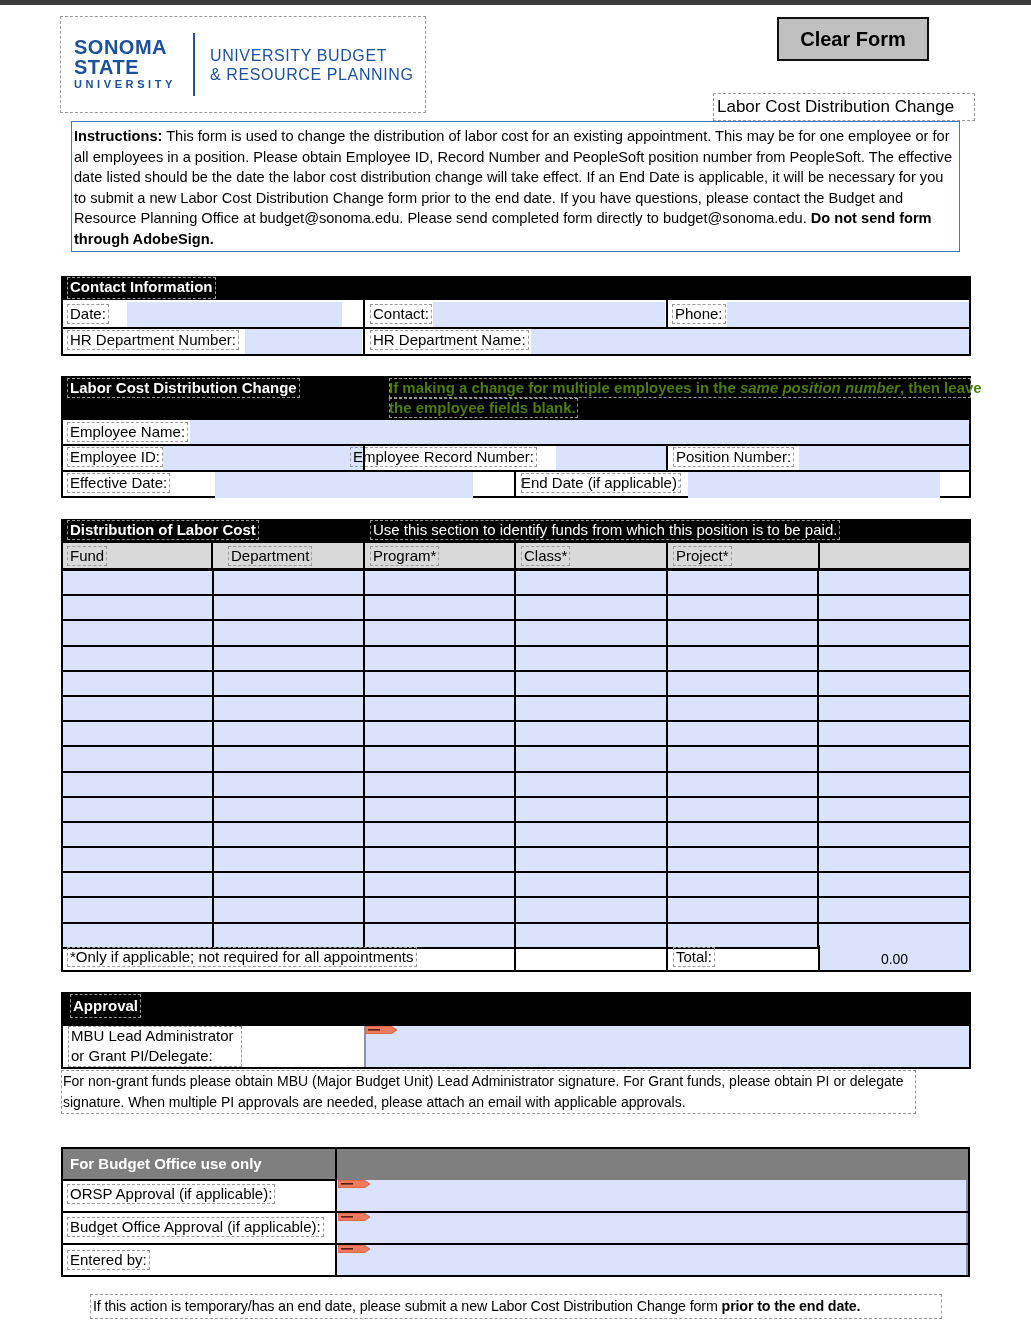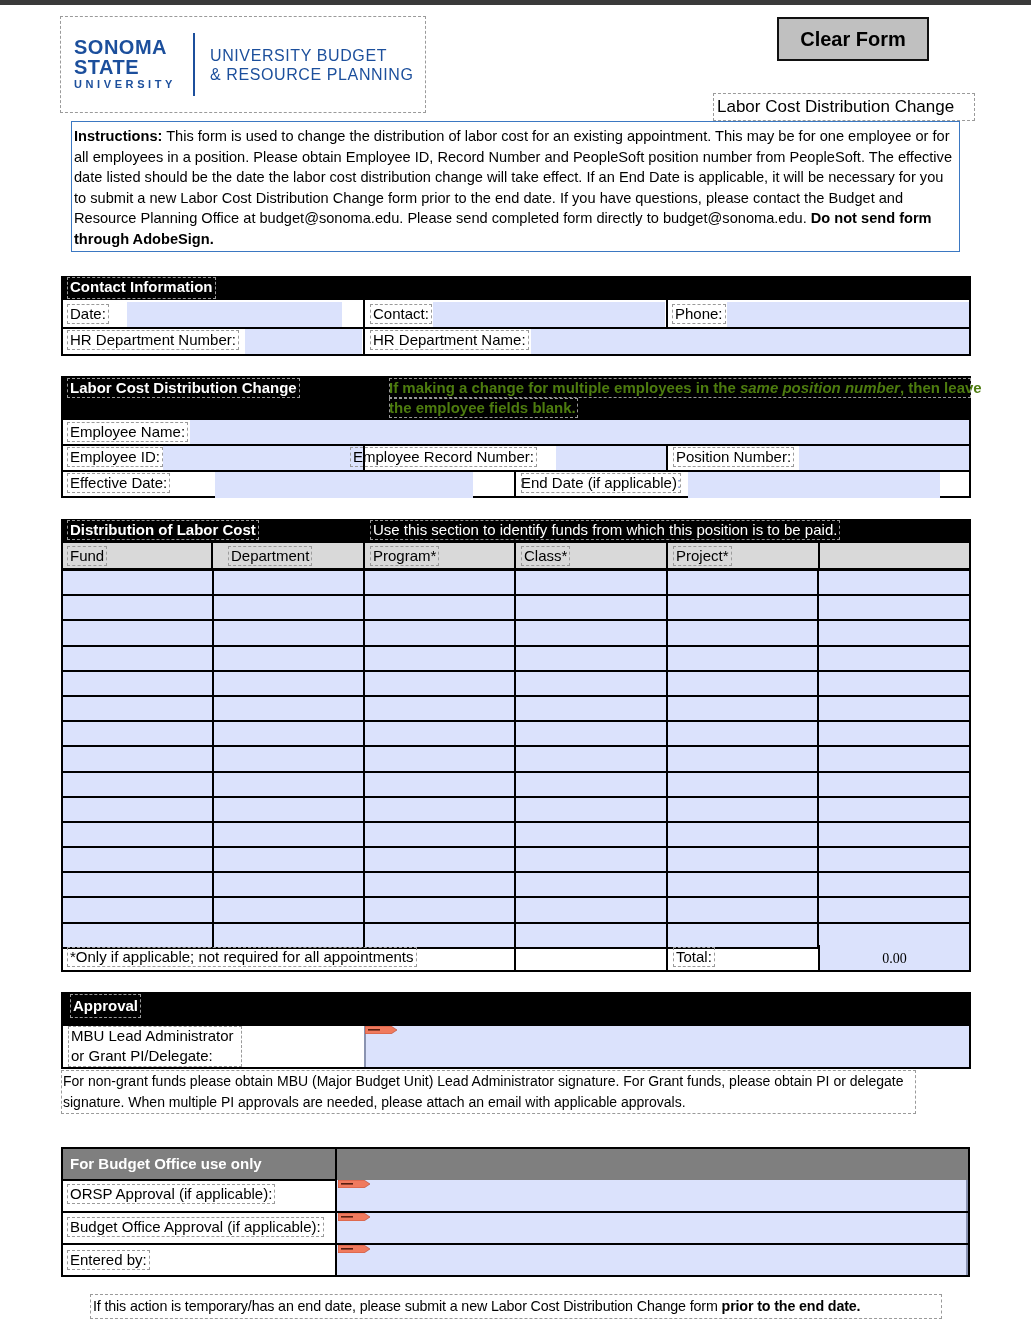--- a/index.html
+++ b/index.html
@@ -249,21 +249,21 @@
       </tr>
     </tbody>
 </table>
 
 <div class="abs" style="left:61px;top:945px;width:910px;height:27px;border:2px solid #000;border-top:none;"></div>
 <div class="abs vline" style="left:514px;top:945px;height:27px;"></div>
 <div class="abs vline" style="left:666px;top:945px;height:27px;"></div>
 <div class="abs vline" style="left:818px;top:945px;height:27px;"></div>
 <div class="abs lbl dash" style="left:67px;top:947px;padding:0 3px;">*Only if applicable; not required for all appointments</div>
 <div class="abs lbl dash" style="left:673px;top:947px;padding:0 3px;">Total:</div>
-<div class="abs field lbl" style="left:820px;top:946px;width:149px;height:24px;text-align:center;line-height:26px;font-size:14px;padding-left:0;font-family:Liberation Serif, serif;">0.00</div>
+<div class="abs field lbl" style="left:820px;top:946px;width:149px;height:24px;text-align:center;line-height:26px;font-size:14px;padding-left:0;">0.00</div>
 
 <div class="abs sec-head" style="left:61px;top:992px;width:910px;height:34px;"></div>
 <div class="abs lbl dash" style="left:70px;top:994px;padding:0 3px;color:#fff;font-weight:bold;height:24px;line-height:24px;">Approval</div>
 <div class="abs" style="left:61px;top:1026px;width:910px;height:43px;border:2px solid #000;border-top:none;"></div>
 <div class="abs lbl dash" style="left:68px;top:1026px;width:174px;height:41px;padding:0 3px;">
   <div>MBU Lead Administrator</div>
   <div>or Grant PI/Delegate:</div>
 </div>
 <div class="abs field" style="left:364px;top:1026px;width:605px;height:41px;border-left:2px solid #8a93b0;"></div>
 <svg class="abs sig-arrow" style="left:365px;top:1026px;" viewBox="0 0 32 8">

